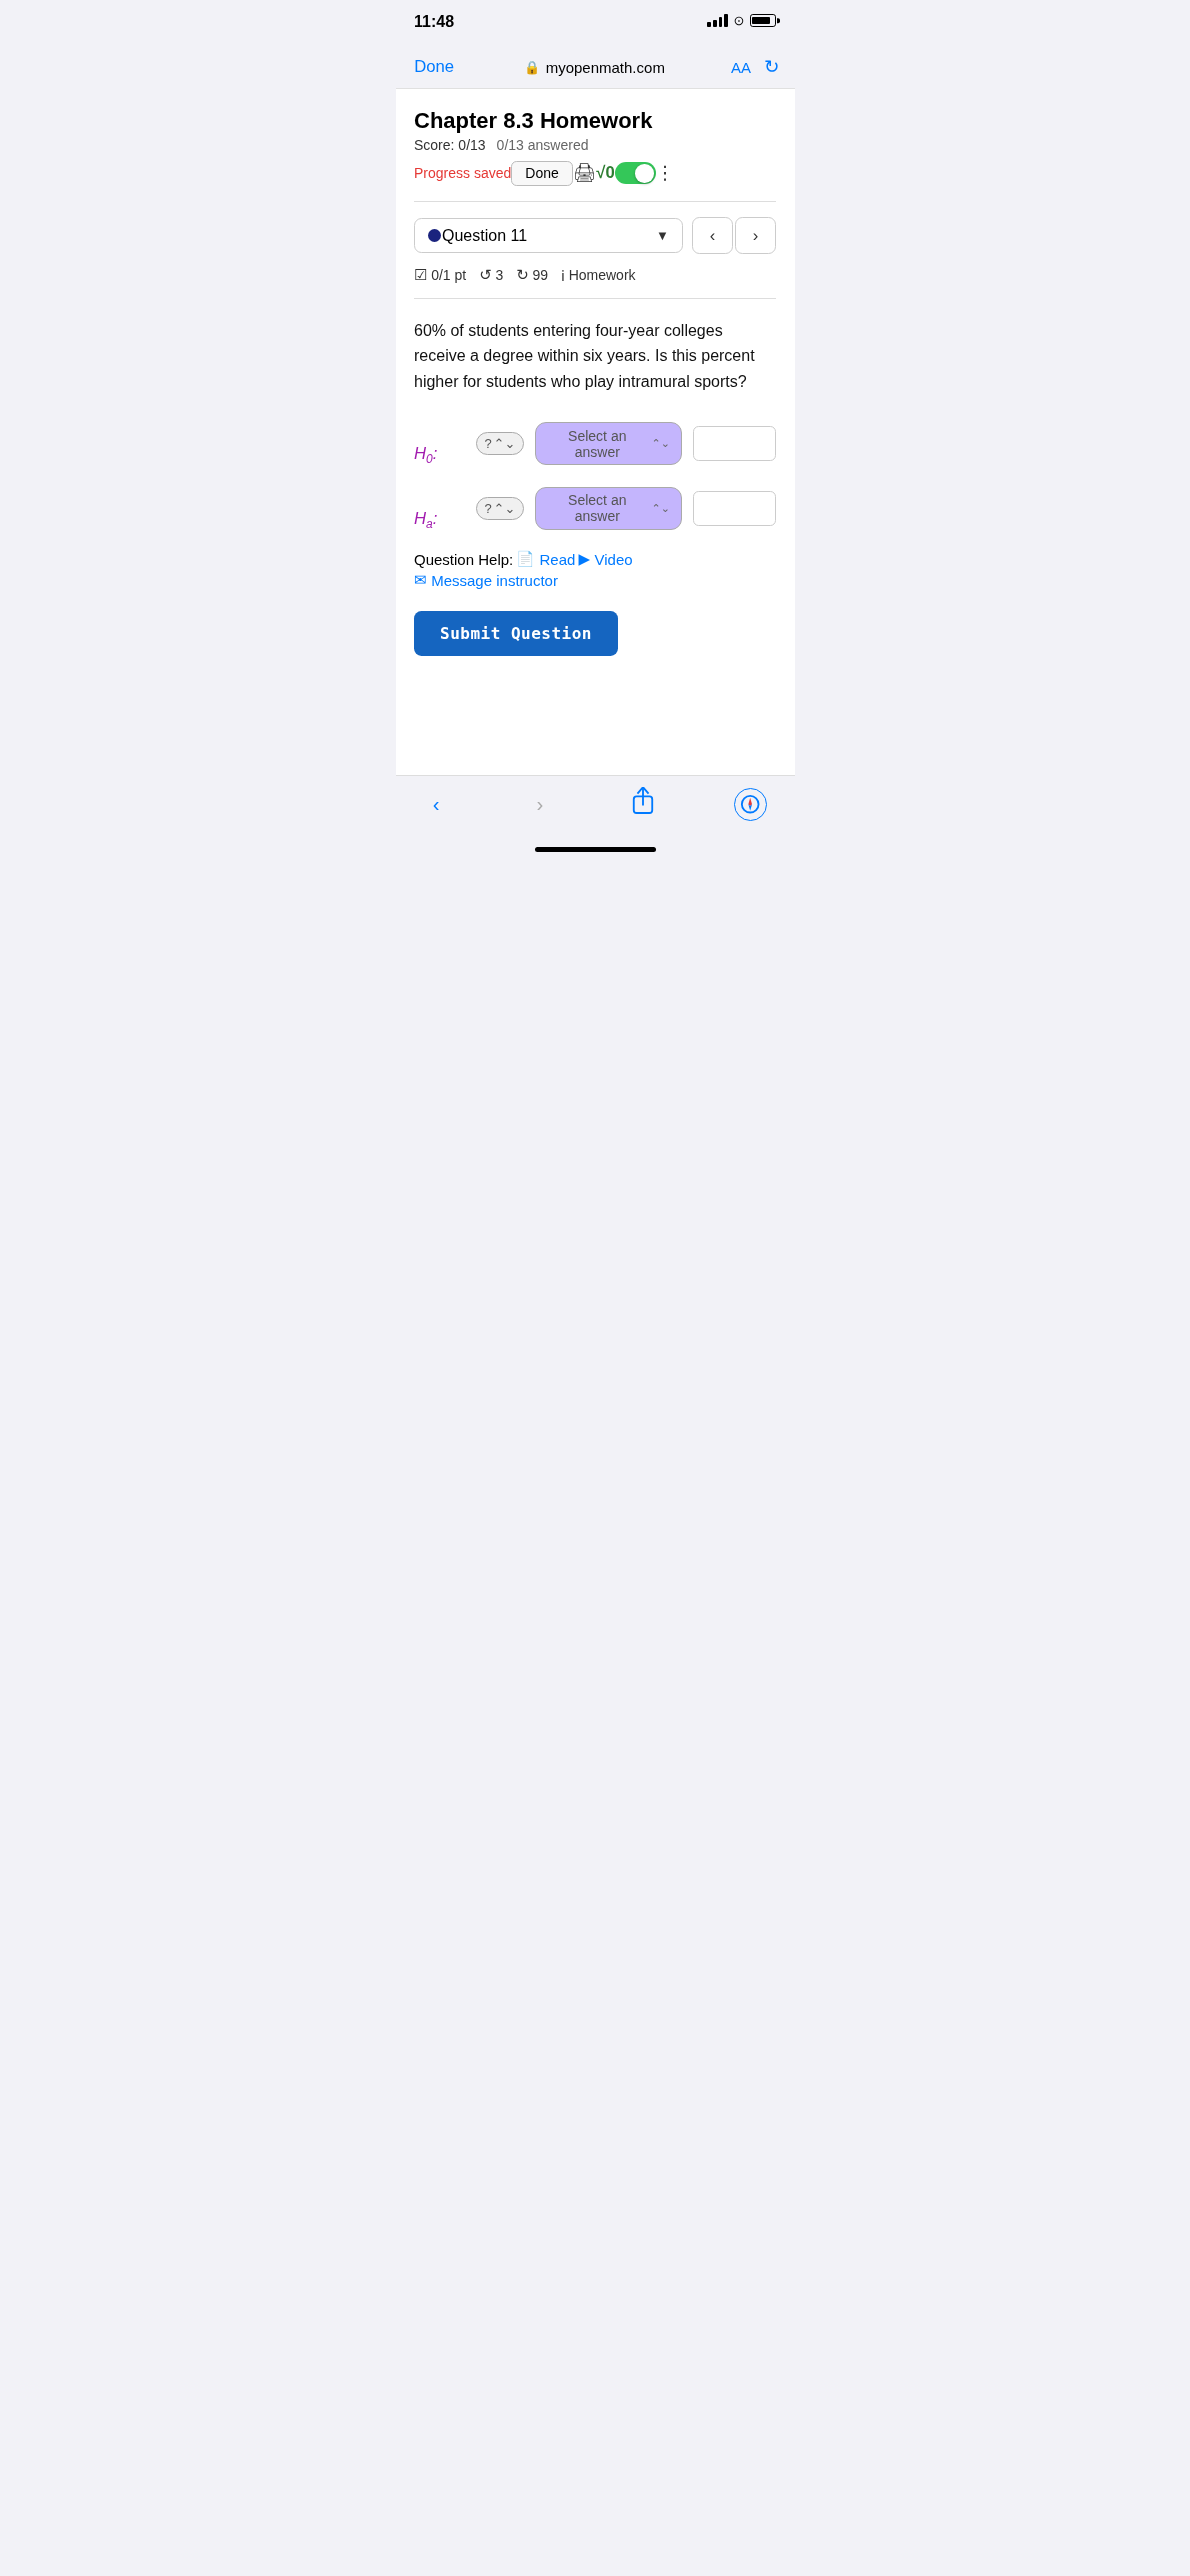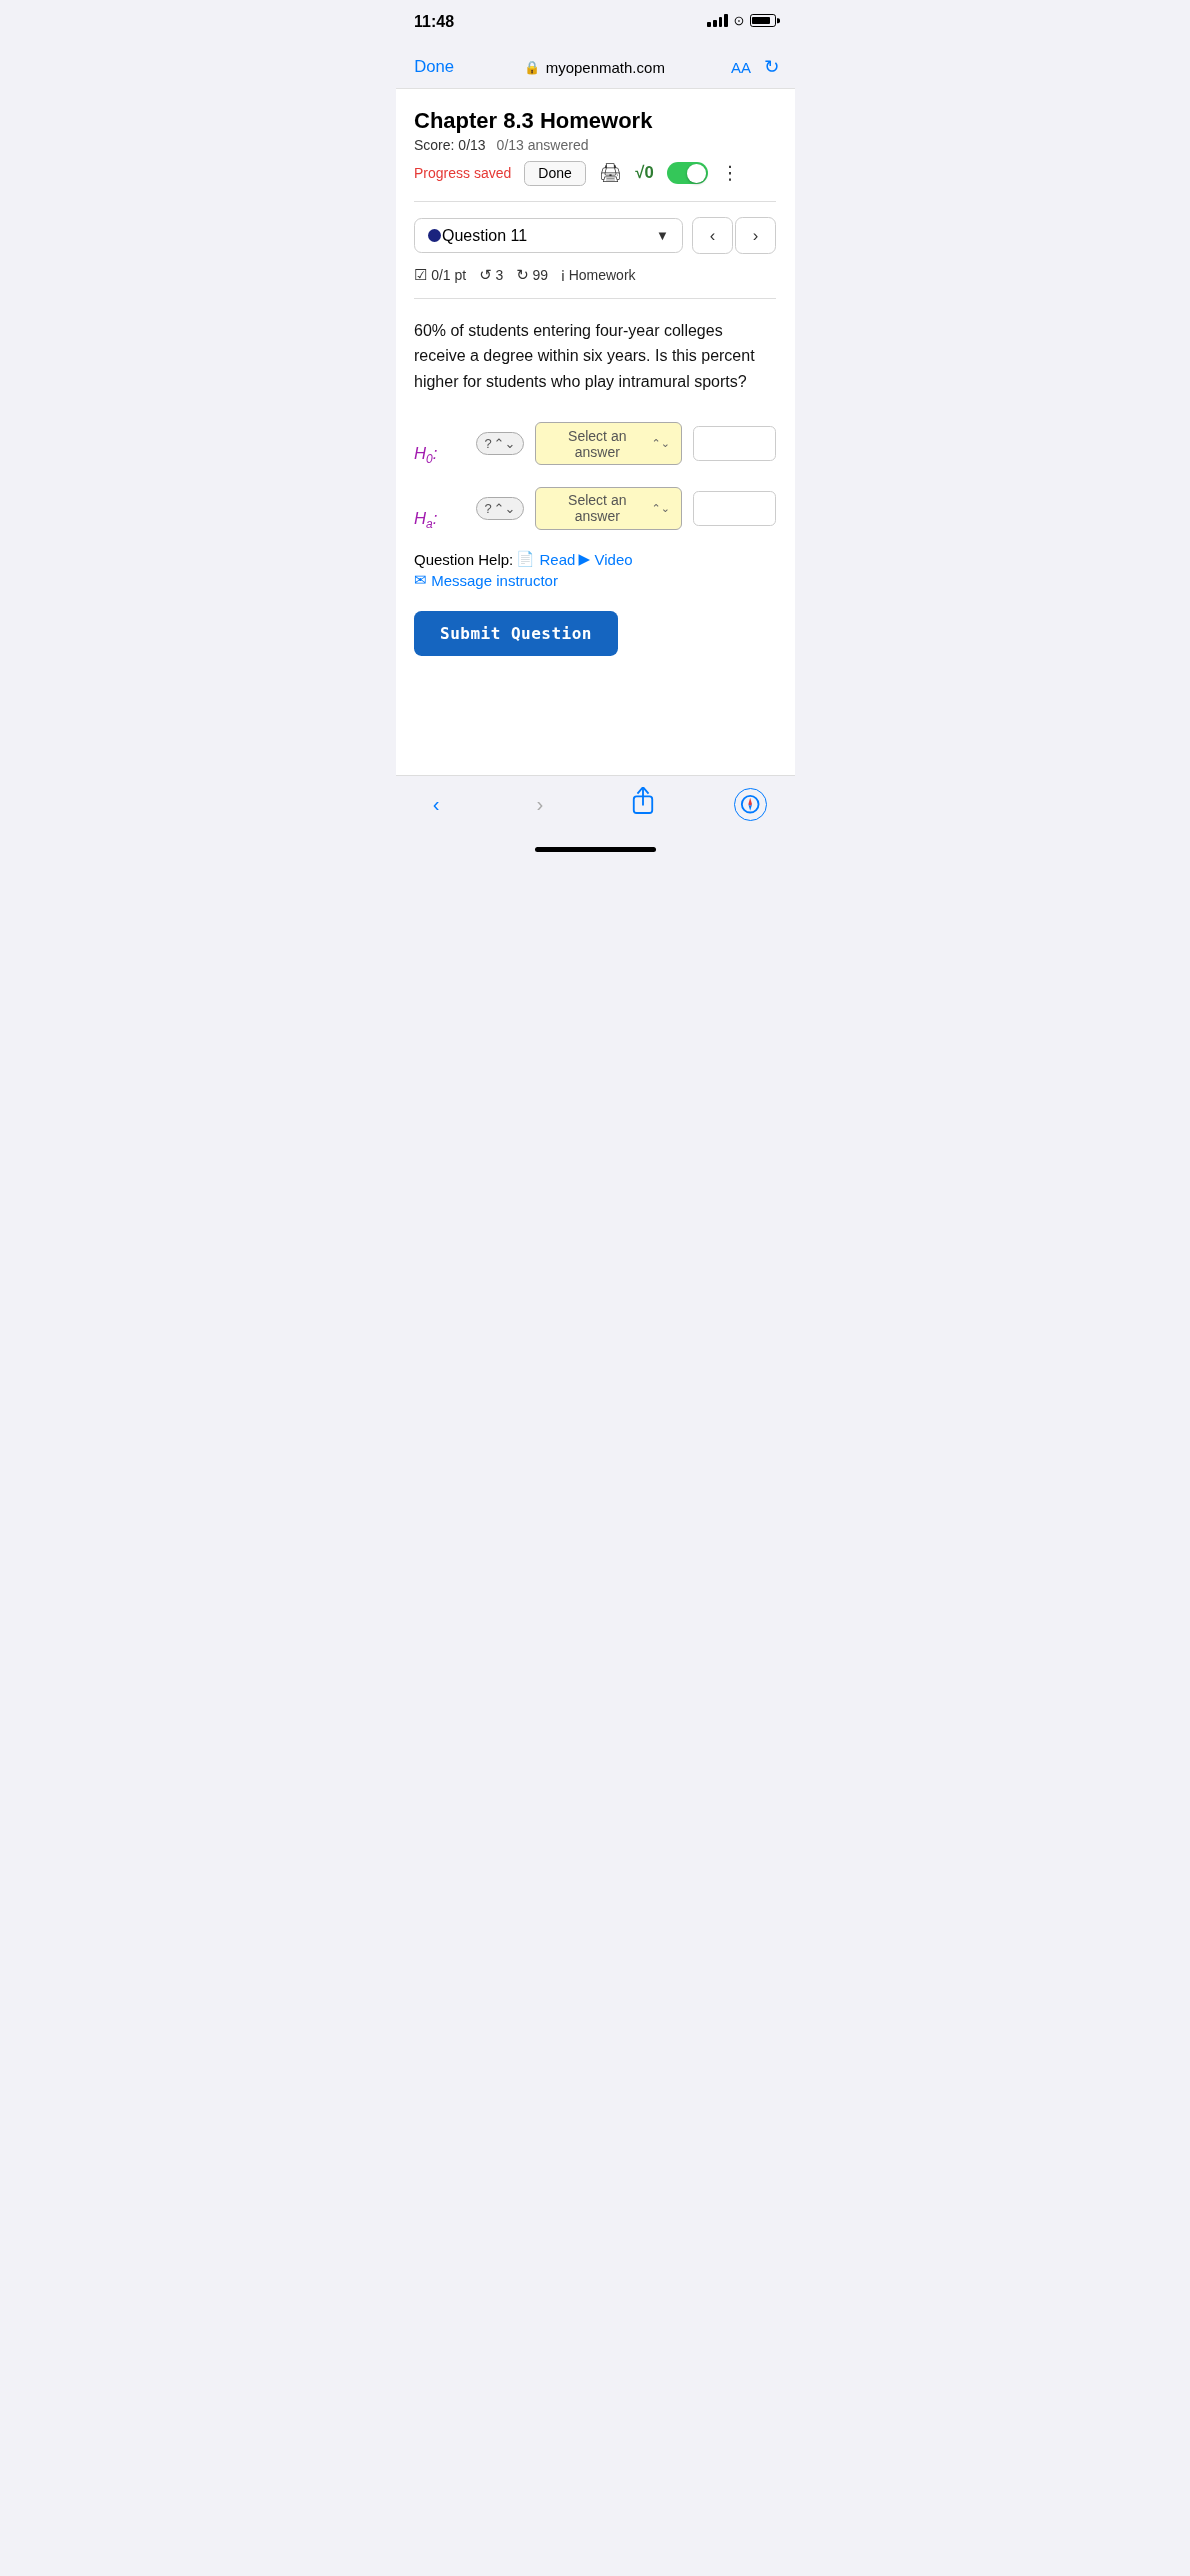--- a/index.html
+++ b/index.html
@@ -149,21 +149,20 @@
       font-size: 14px;
       color: #333;
     }
     .score-answered {
       color: #666;
     }
 
     .toolbar-row {
       display: flex;
       align-items: center;
-      gap: 13px;
       margin-bottom: 15px;
       padding-bottom: 15px;
       border-bottom: 0.9px solid #ddd;
     }
     .progress-saved {
       color: #e53935;
       font-size: 14px;
       font-weight: 500;
     }
     .done-small-btn {
@@ -313,26 +312,26 @@
       border: 0.9px solid #aaa;
       border-radius: 18.5px;
       padding: 2.8px 7.4px;
       font-size: 13px;
       color: #555;
       cursor: pointer;
       background: #f0f0f0;
     }
     .select-answer-btn {
       border: 0.9px solid #aaa;
-      border-radius: 6px;
+      border-radius: 11px;
       padding: 4.6px 11px;
       font-size: 14px;
       color: #555;
       cursor: pointer;
-      background: #fef9c3;
+      background: #c4b5fd;
       display: flex;
       align-items: center;
       gap: 3.7px;
     }
     .select-chevron {
       font-size: 11px;
       color: #666;
     }
     .answer-input {
       border: 0.9px solid #ccc;

